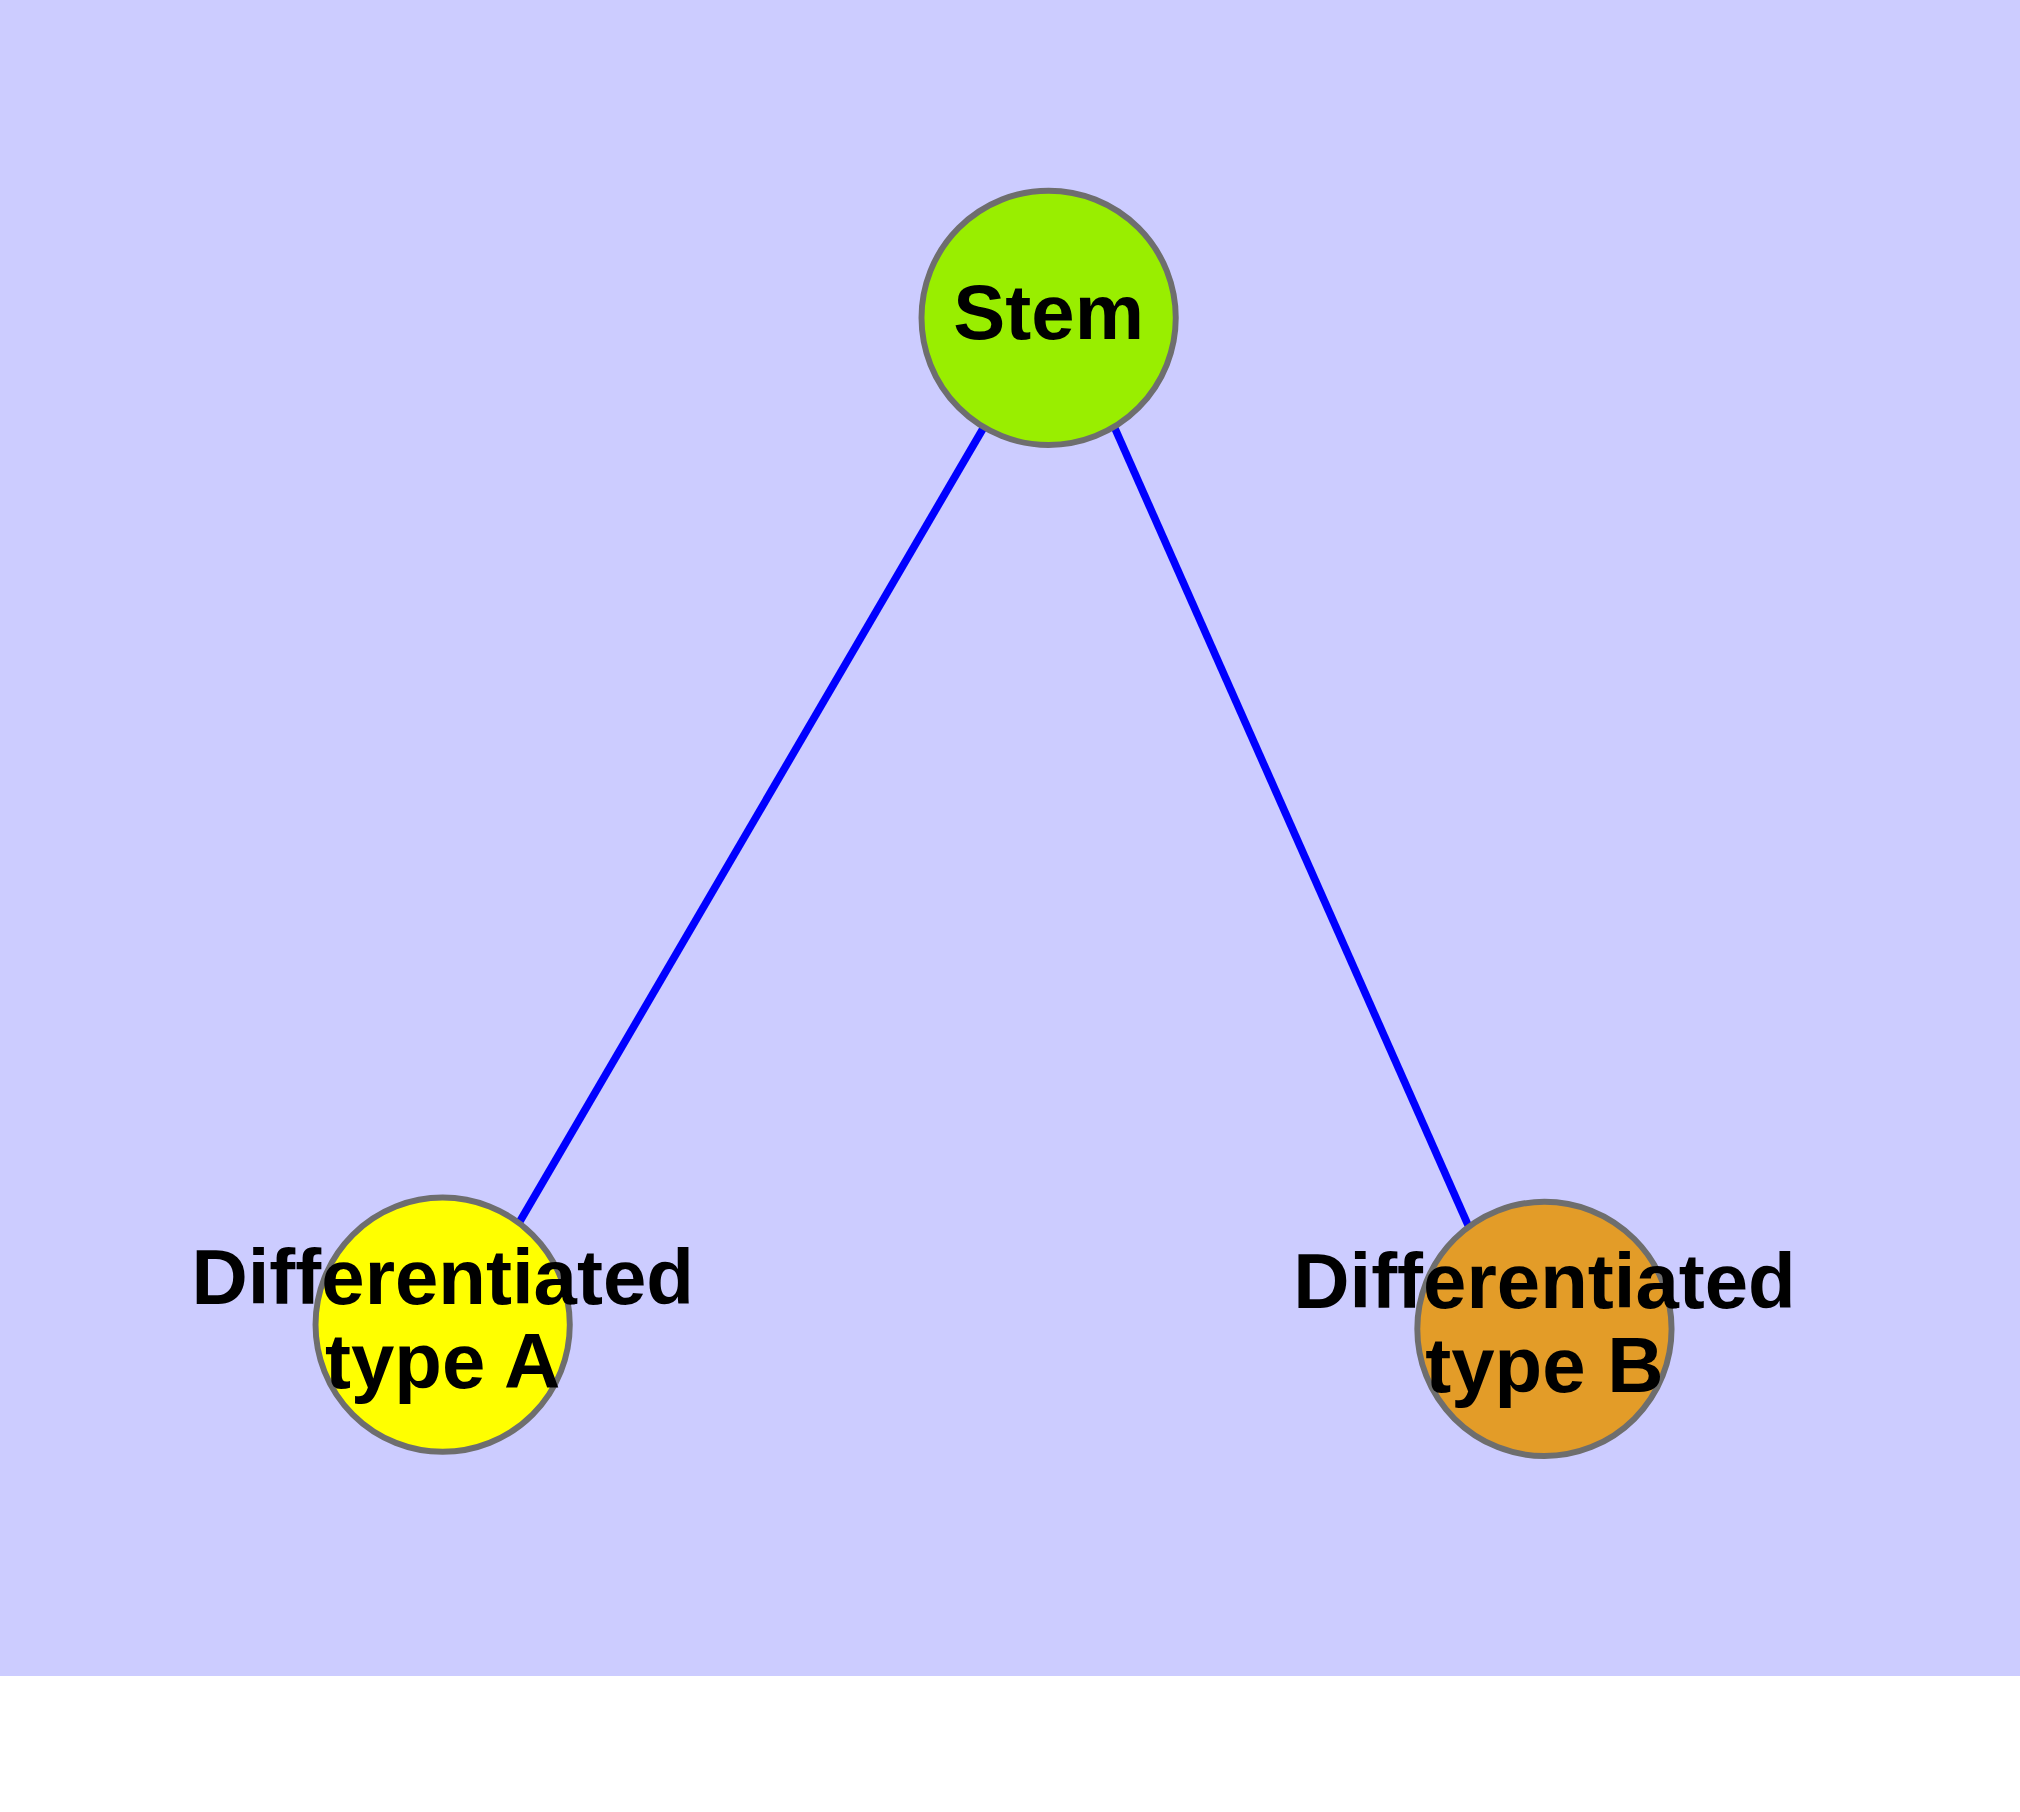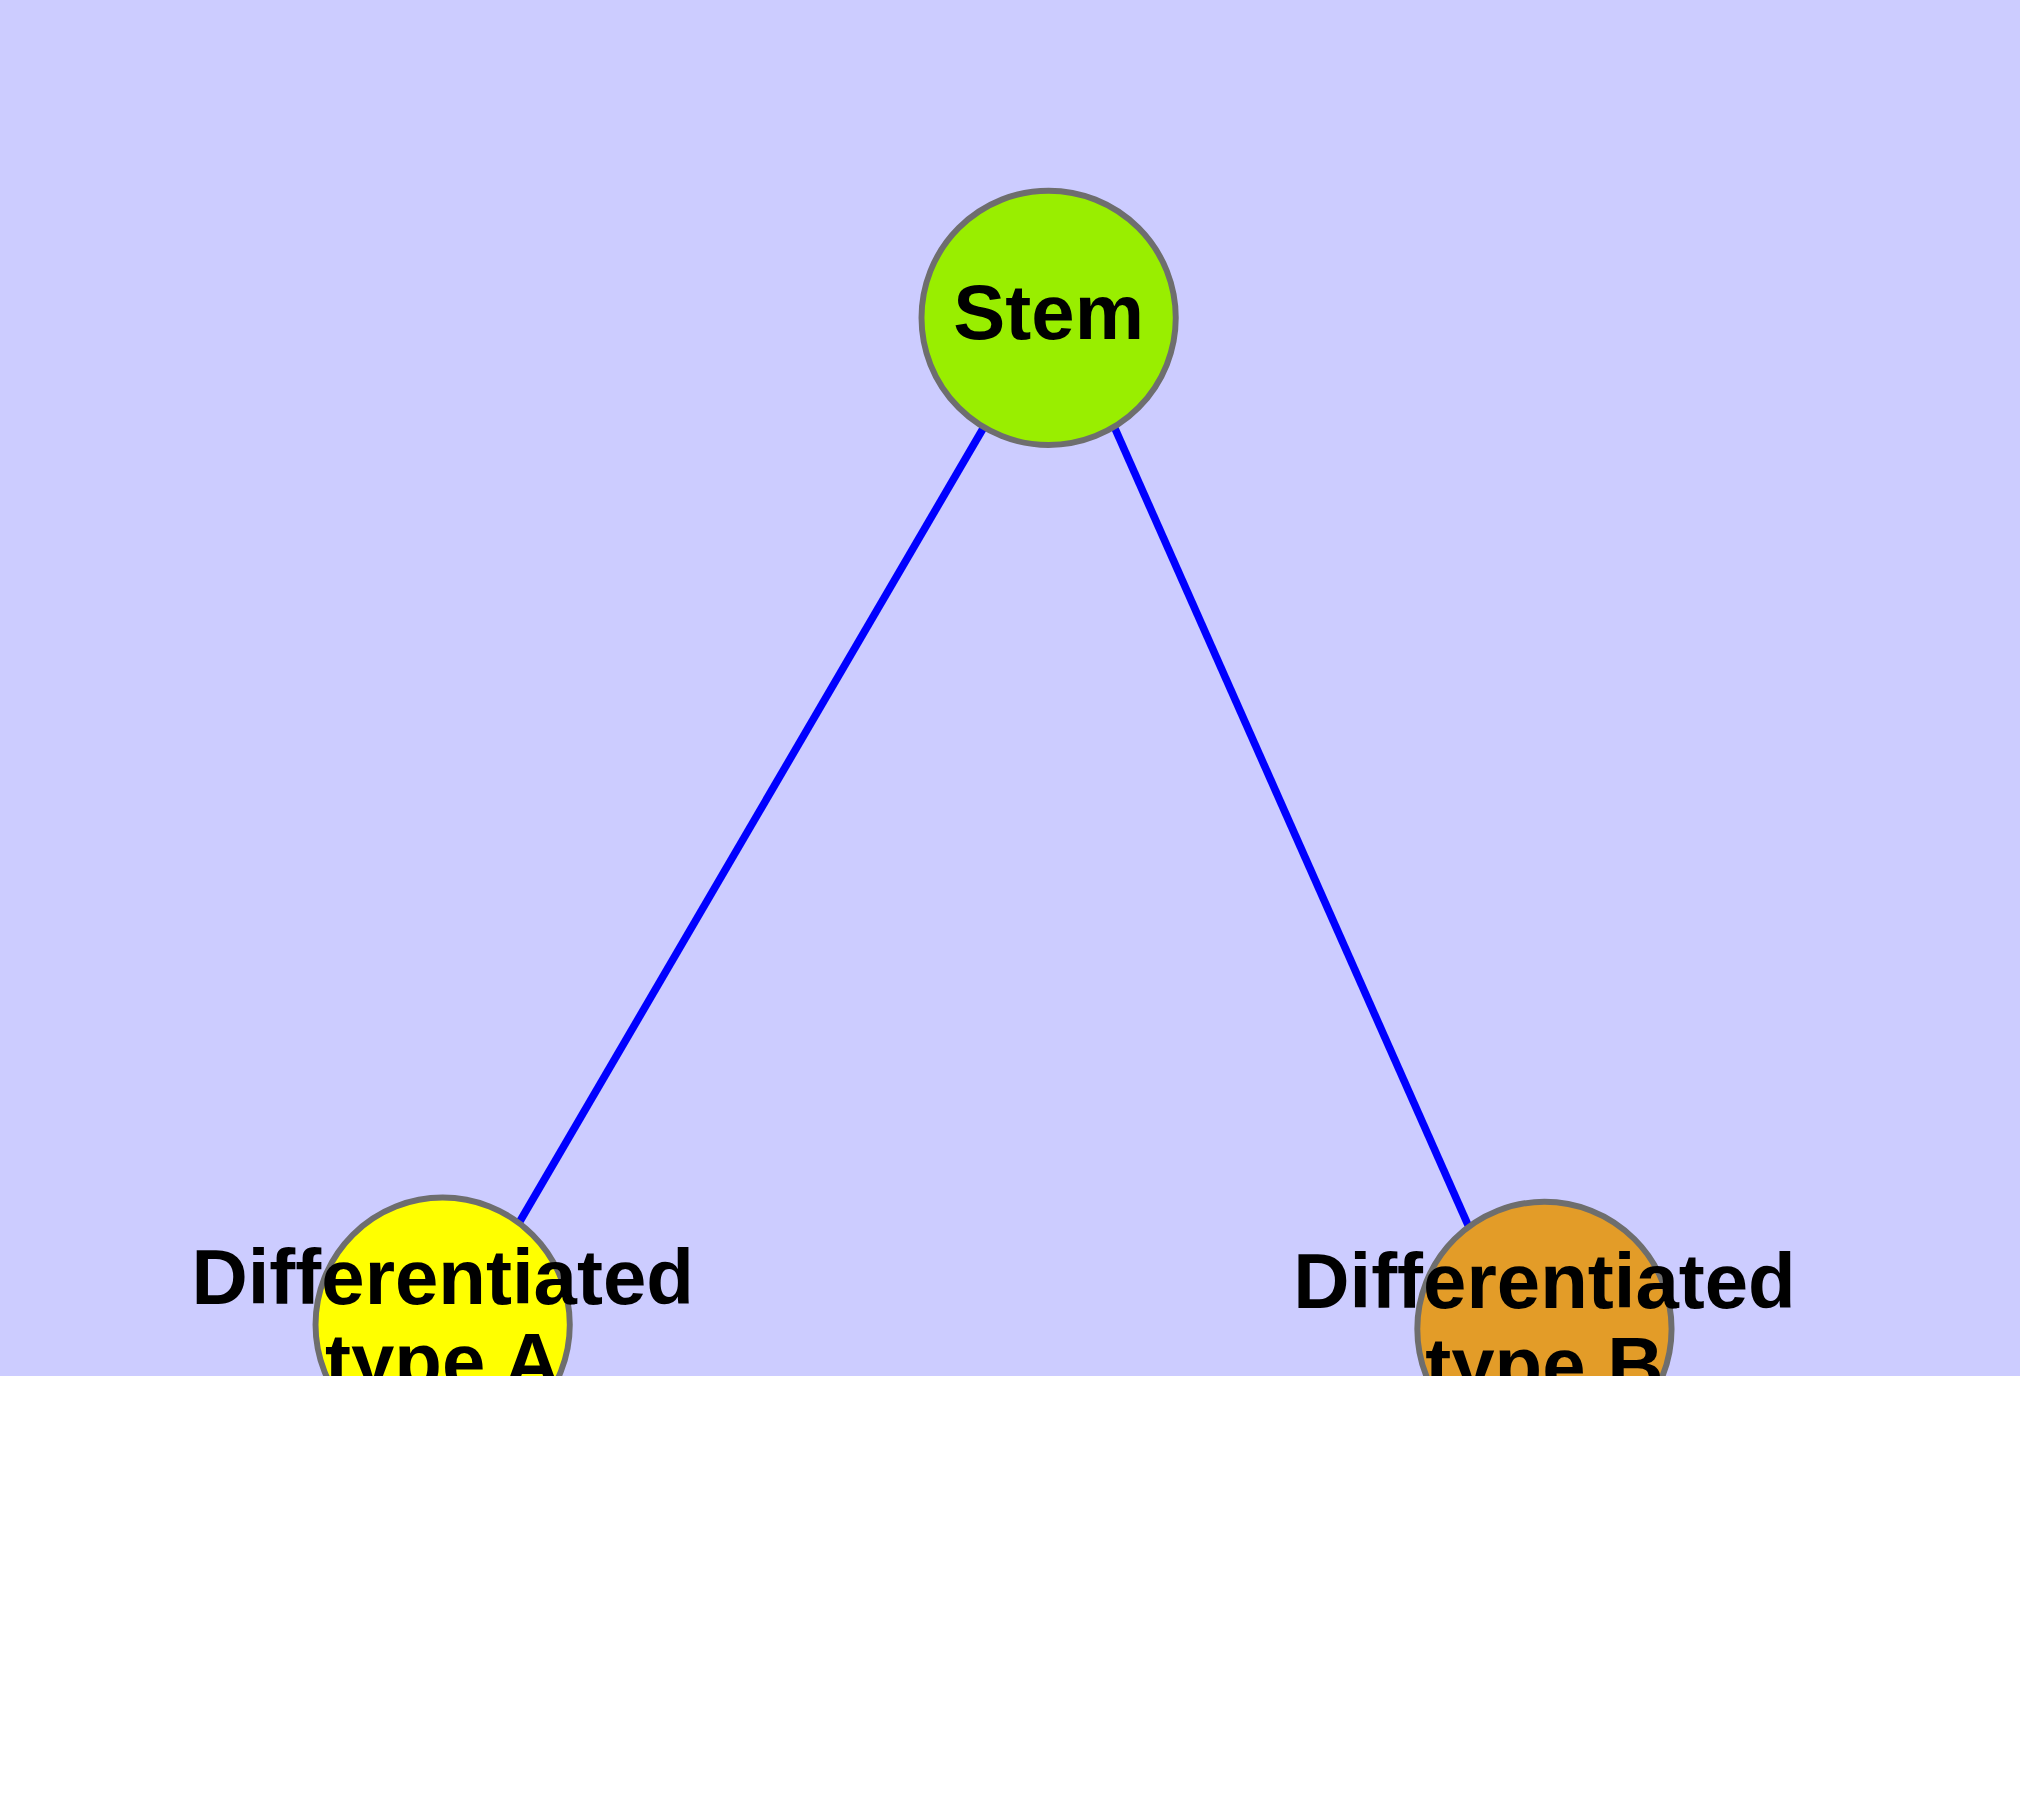--- a/index.html
+++ b/index.html
@@ -7,21 +7,21 @@
     margin: 0;
     padding: 0;
   }
   body {
     background: #ffffff;
     font-family: "Liberation Sans", sans-serif;
   }
   #stage {
     position: relative;
     width: 2021px;
-    height: 1376px;
+    height: 1676px;
     overflow: hidden;
     background: #ccccff;
   }
   #graph-svg {
     position: absolute;
     left: 0;
     top: 0;
     width: 2021px;
     height: 1812px;
     display: block;

